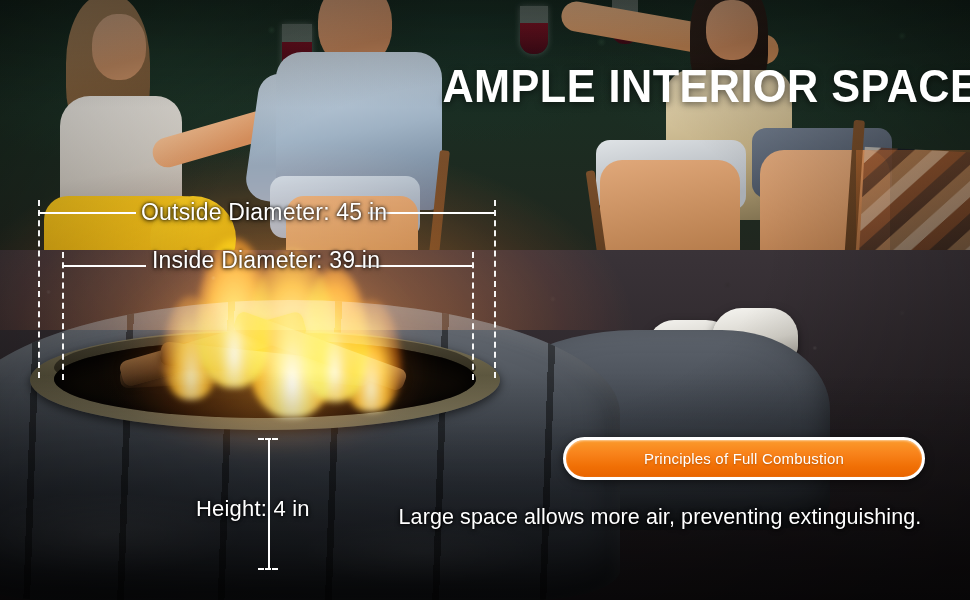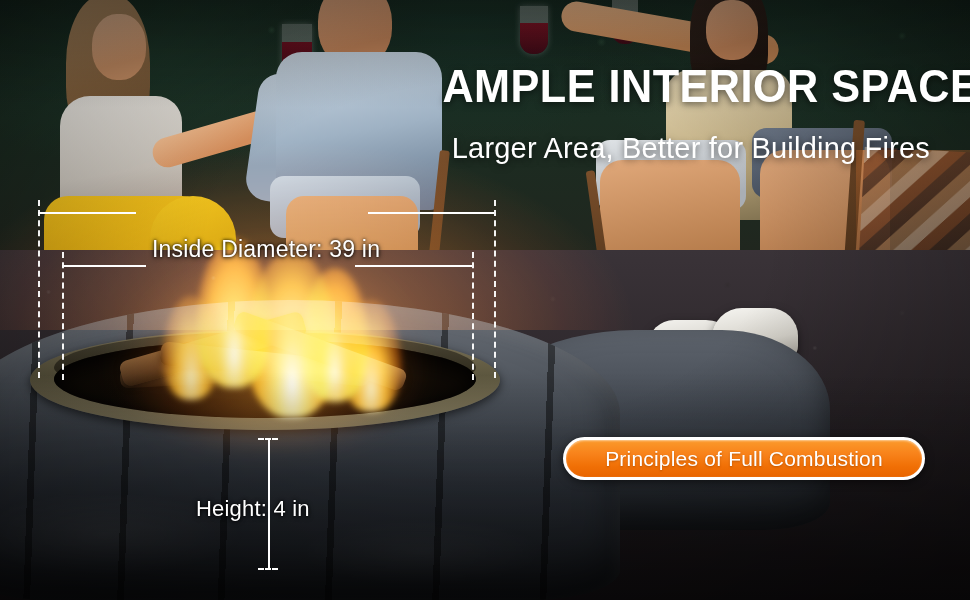--- a/index.html
+++ b/index.html
@@ -254,21 +254,21 @@
     text-shadow:0 2px 7px rgba(0,0,0,.6);
     white-space:nowrap;
   }
 
   .calltext{
     position:absolute;color:#fff;font-size:23px;letter-spacing:.2px;
     text-shadow:0 0 3px rgba(0,0,0,.9),0 1px 5px rgba(0,0,0,.8);
     white-space:nowrap;
   }
   #od-text{left:141px;top:199px;}
-  #id-text{left:152px;top:236px;}
+  #id-text{left:152px;top:247px;}
   #h-text{left:196px;top:496px;font-size:22px;}
 
   
   .vguide{position:absolute;width:0;border-left:2px dashed #fff;opacity:.95;}
   #vg-out-l{left:38px;top:200px;height:178px;}
   #vg-out-r{left:494px;top:200px;height:178px;}
   #vg-in-l{left:62px;top:252px;height:128px;}
   #vg-in-r{left:472px;top:252px;height:128px;}
 
   .hline{position:absolute;height:0;border-top:2px solid #fff;}
@@ -287,21 +287,21 @@
   #cta{
     position:absolute;left:563px;top:437px;width:362px;height:43px;
     border-radius:22px;
     background:linear-gradient(180deg,#fb9a2b 0%,#f8821a 38%,#f06f05 72%,#e96500 100%);
     border:3px solid #ffffff;
     box-sizing:border-box;
     display:flex;align-items:center;justify-content:center;
     box-shadow:0 2px 8px rgba(0,0,0,.55), inset 0 1px 2px rgba(255,255,255,.5);
   }
   #cta-label{
-    color:#fff;font-size:21px;letter-spacing:.2px;white-space:nowrap;
+    color:#fff;font-size:15px;letter-spacing:.2px;white-space:nowrap;
     text-shadow:0 1px 2px rgba(140,60,0,.5);
   }
 
   #bullets{
     position:absolute;left:360px;top:504px;width:600px;text-align:center;
   }
   .bullet{
     color:#fff;font-size:21.5px;line-height:1.28;letter-spacing:.1px;
     text-shadow:0 0 3px rgba(0,0,0,.9),0 1px 5px rgba(0,0,0,.85);
     white-space:nowrap;
@@ -375,39 +375,40 @@
     <div class="layer flame" id="fl3"></div>
     <div class="layer flame" id="fl5"></div>
 
     <div class="layer" id="warm-wash"></div>
     <div class="layer" id="vignette"></div>
   </div>
 
   <div id="overlay">
 
     <div id="headline">AMPLE INTERIOR SPACE</div>
-    <div id="subtitle">Larger Area, Better for Building Fires</div>
 
     <div class="vguide" id="vg-out-l"></div>
     <div class="vguide" id="vg-out-r"></div>
     <div class="hline" id="hl-od-l"></div>
     <div class="hline" id="hl-od-r"></div>
+    <div class="calltext" id="od-text">Outside Diameter: 45 in</div>
 
     <div class="vguide" id="vg-in-l"></div>
     <div class="vguide" id="vg-in-r"></div>
     <div class="hline" id="hl-id-l"></div>
     <div class="hline" id="hl-id-r"></div>
     <div class="calltext" id="id-text">Inside Diameter: 39 in</div>
 
     <div id="h-vline"></div>
     <div class="htick" id="htick-top"></div>
     <div class="htick" id="htick-bot"></div>
     <div class="calltext" id="h-text">Height: 4 in</div>
 
     <div id="cta">
       <span id="cta-label">Principles of Full Combustion</span>
     </div>
 
     <div id="bullets">
+      <div class="bullet">Large space allows more air, preventing extinguishing.</div>
     </div>
 
   </div>
 </div>
 
 </body></html>

